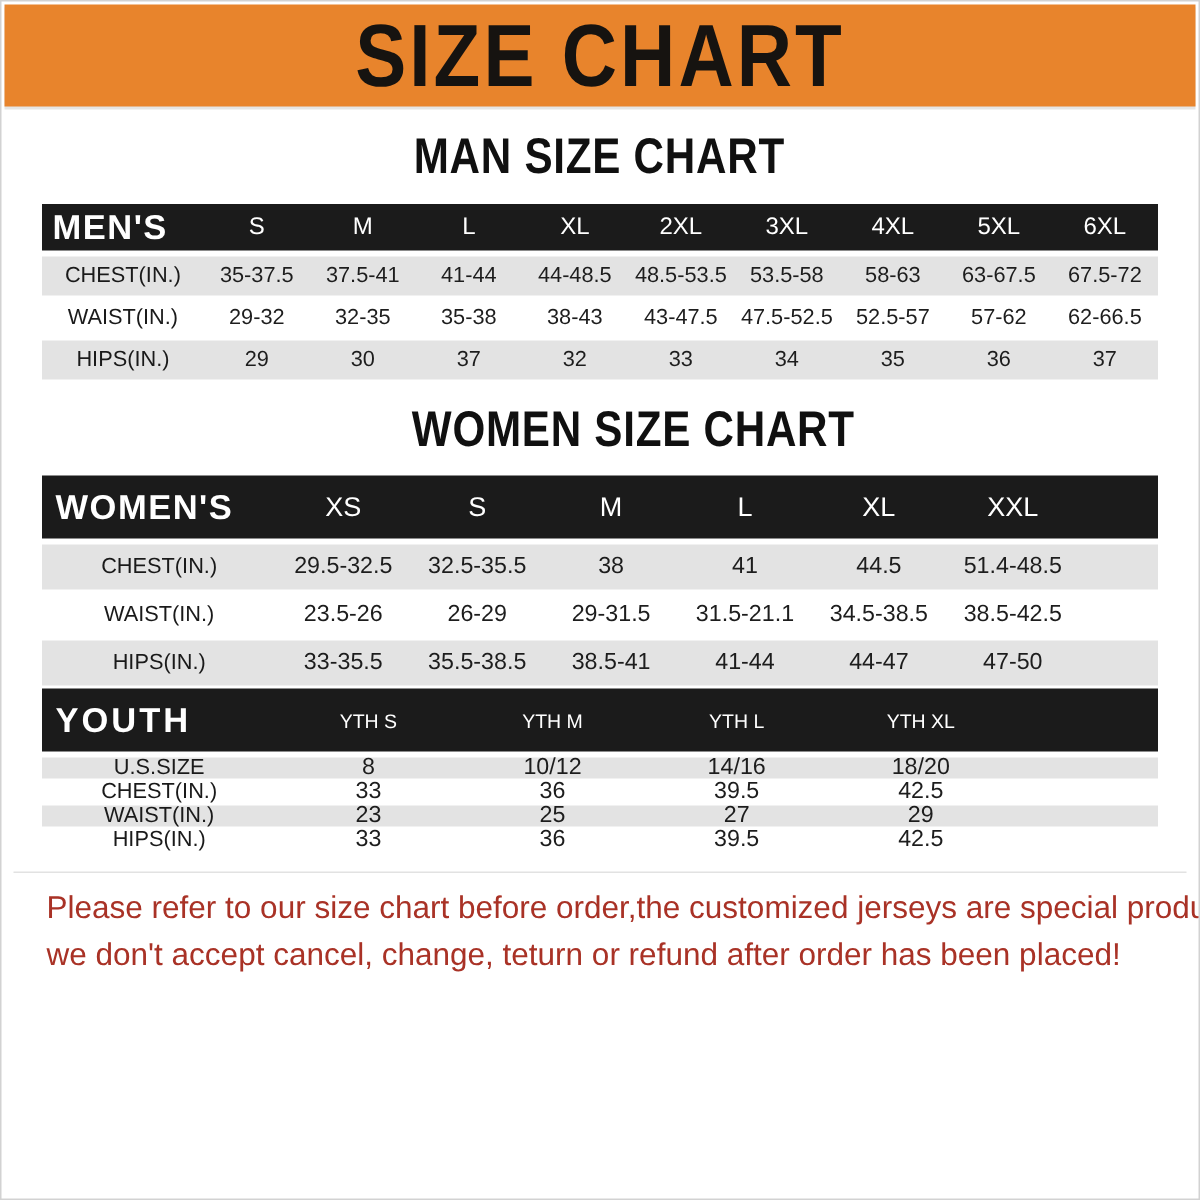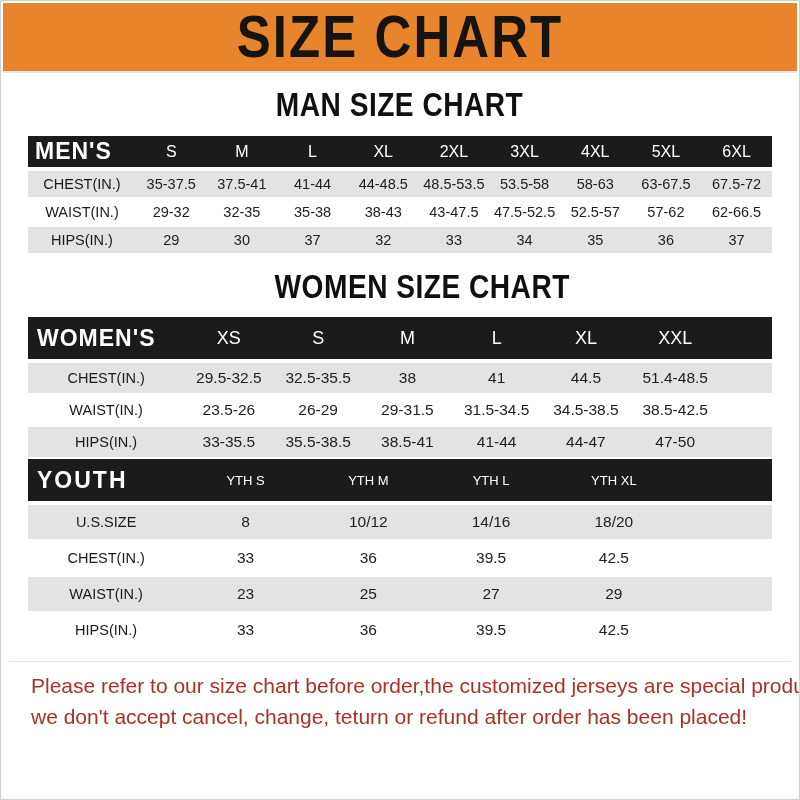--- a/index.html
+++ b/index.html
@@ -82,21 +82,21 @@
   .women .t-head { height: 42px; }
   .women .t-row.data { height: 30px; font-size: 15.5px; color: #1d1d1d; }
   .women .c0 { width: 21%; }
   .women .c  { width: 12%; }
   .women .sp { width: 7%; }
   .women .t-head .c0 { text-align: left; padding-left: 9px; font-size: 23px; font-weight: 800; letter-spacing: 1px; }
   .women .t-head .c { font-size: 18px; }
 
   
   .youth .t-head { height: 42px; }
-  .youth .t-row.data { height: 34px; font-size: 15.5px; color: #1d1d1d; }
+  .youth .t-row.data { height: 14px; font-size: 15.5px; color: #1d1d1d; }
   .youth .c0 { width: 21%; }
   .youth .c  { width: 16.5%; }
   .youth .sp { width: 13%; }
   .youth .t-head .c0 { text-align: left; padding-left: 9px; font-size: 23px; font-weight: 800; letter-spacing: 2px; }
   .youth .t-head .c { font-size: 13px; }
 
   .t-row.data .c0 { font-size: 14.5px; color: #1a1a1a; }
 
   
   .footer-note {
@@ -199,21 +199,21 @@
       <div class="t-cell c">41</div>
       <div class="t-cell c">44.5</div>
       <div class="t-cell c">51.4-48.5</div>
       <div class="t-cell sp"></div>
     </div>
     <div class="t-row data row-white">
       <div class="t-cell c0">WAIST(IN.)</div>
       <div class="t-cell c">23.5-26</div>
       <div class="t-cell c">26-29</div>
       <div class="t-cell c">29-31.5</div>
-      <div class="t-cell c">31.5-34.5</div>
+      <div class="t-cell c">31.5-21.1</div>
       <div class="t-cell c">34.5-38.5</div>
       <div class="t-cell c">38.5-42.5</div>
       <div class="t-cell sp"></div>
     </div>
     <div class="t-row data row-gray">
       <div class="t-cell c0">HIPS(IN.)</div>
       <div class="t-cell c">33-35.5</div>
       <div class="t-cell c">35.5-38.5</div>
       <div class="t-cell c">38.5-41</div>
       <div class="t-cell c">41-44</div>

